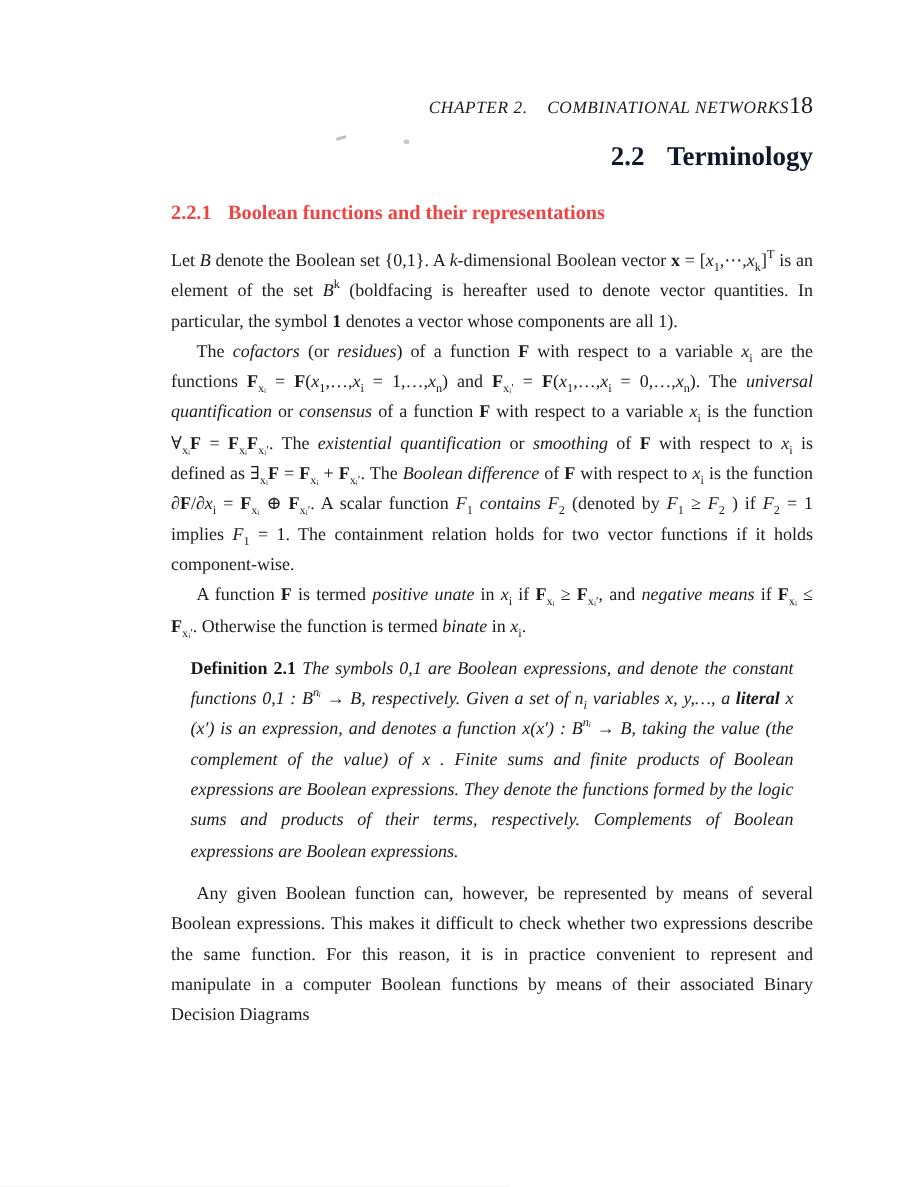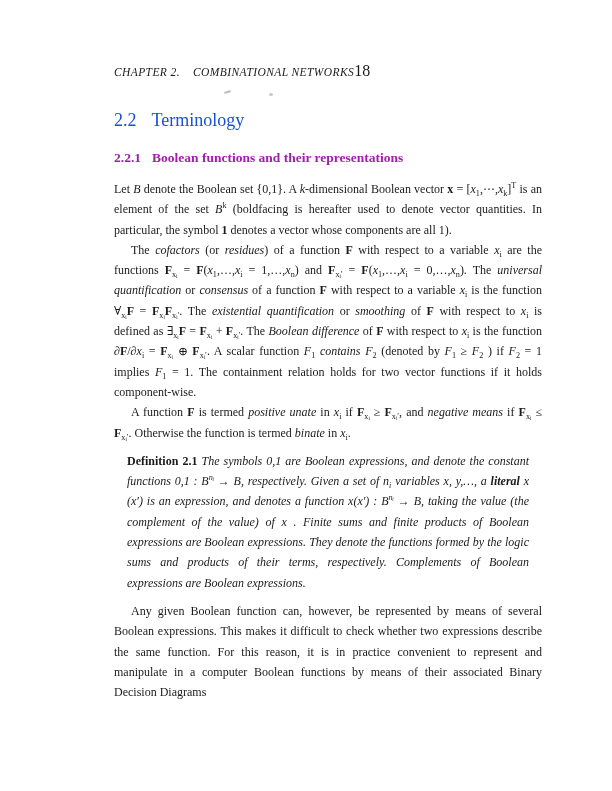--- a/index.html
+++ b/index.html
@@ -11,40 +11,41 @@
     font-family:"Liberation Serif","DejaVu Serif",serif;
     color:#1a1a1a;
   }
   .content{
     position:absolute;
     left:114px;top:62px;
     width:428px;
   }
   .running-head{
     display:flex;
-    justify-content:flex-start;
+    justify-content:flex-end;
     align-items:baseline;
     font-size:11.5px;
-    margin-bottom:30px;
+    margin-bottom:14px;
   }
   .rh-left{font-style:italic;letter-spacing:.4px;}
   .rh-title{margin-left:13px;}
   .page-num{font-style:normal;letter-spacing:0;font-size:16px;}
   h1{
     font-size:18px;
-    font-weight:normal;
+    font-weight:bold;
     margin:0 0 19px 0;
-    color:#1d4ed8;
+    color:#0f172a;
+    text-align:right;
   }
   h1 .h-num{margin-right:15px;}
   h2{
     font-size:13.5px;
     font-weight:bold;
     margin:0 0 13px 0;
-    color:#a21caf;
+    color:#ef4444;
   }
   h2 .h-num{margin-right:11px;}
   .body-p{
     font-size:12px;
     line-height:20.3px;
     text-align:justify;
     margin:0;
     hyphens:none;
   }
   .ind{text-indent:17px;}

